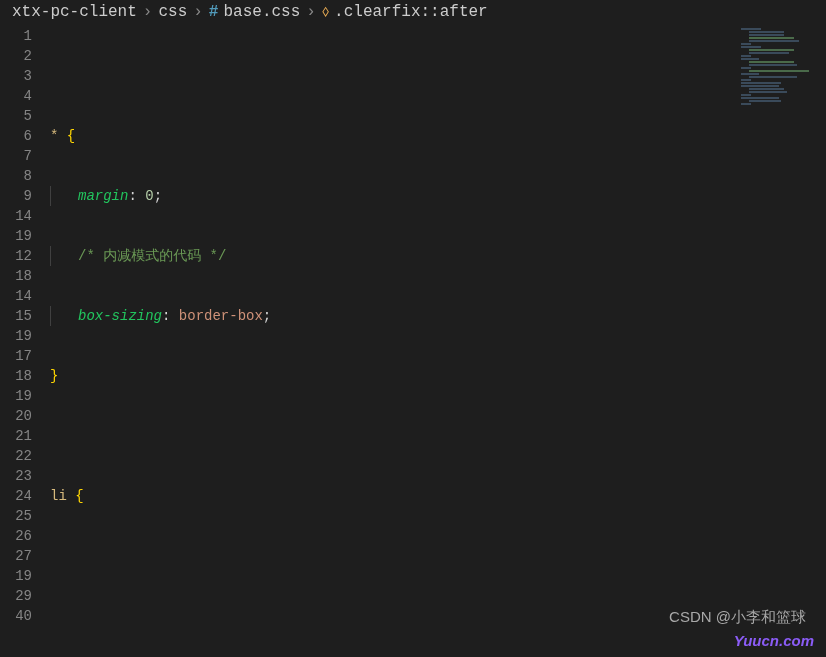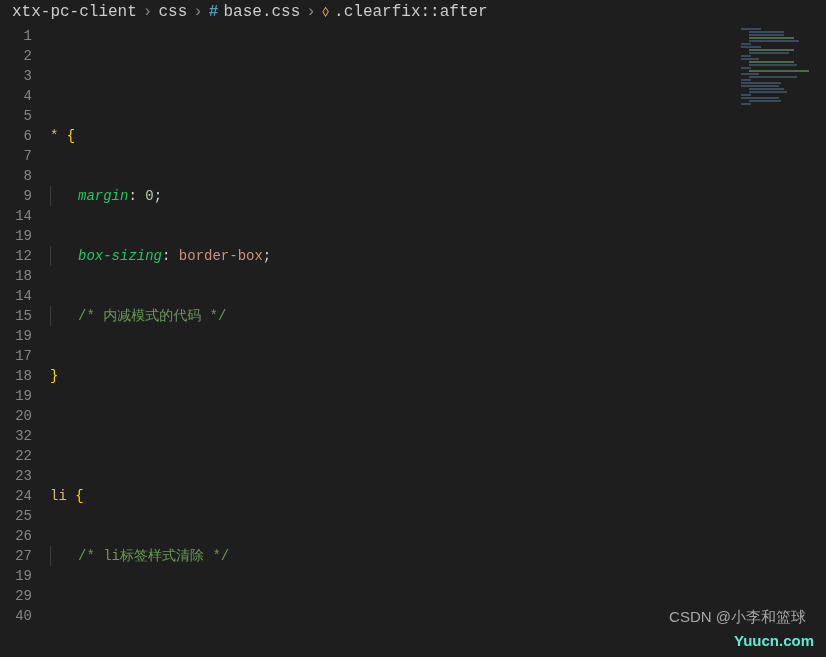--- a/index.html
+++ b/index.html
@@ -91,24 +91,25 @@
       bottom: 30px;
       right: 20px;
       color: #a8a8a8;
       font-family: Arial, sans-serif;
       font-size: 15px;
     }
     .watermark2 {
       position: absolute;
       bottom: 8px;
       right: 12px;
-      color: #5eead4;
+      color: #8b5cf6;
       font-family: Arial, sans-serif;
       font-size: 15px;
       font-weight: bold;
+      font-style: italic;
     }
   </style>
 </head>
 <body>
 
 <div class="breadcrumb">
   <span class="seg">
       <span>xtx-pc-client</span>
     </span>
   <span class="sep">›</span>
@@ -142,41 +143,40 @@
       <div class="ln">19</div>
       <div class="ln">12</div>
       <div class="ln">18</div>
       <div class="ln">14</div>
       <div class="ln">15</div>
       <div class="ln">19</div>
       <div class="ln">17</div>
       <div class="ln">18</div>
       <div class="ln">19</div>
       <div class="ln">20</div>
-      <div class="ln">32</div>
+      <div class="ln">21</div>
       <div class="ln">22</div>
       <div class="ln">23</div>
       <div class="ln">24</div>
       <div class="ln">25</div>
       <div class="ln">26</div>
       <div class="ln">27</div>
       <div class="ln">19</div>
       <div class="ln">29</div>
       <div class="ln">40</div>
     </div>
   <div class="code">
     <div class="row"></div>
     <div class="row"><span class="t-yellow">*</span> <span class="t-brace">{</span></div>
     <div class="row"><span class="indent-guide"></span><span class="t-prop">margin</span><span class="t-white">:</span> <span class="t-num">0</span><span class="t-white">;</span></div>
+    <div class="row"><span class="indent-guide"></span><span class="t-comment">/* 内减模式的代码 */</span></div>
     <div class="row"><span class="indent-guide"></span><span class="t-prop">box-sizing</span><span class="t-white">:</span> <span class="t-val">border-box</span><span class="t-white">;</span></div>
-    <div class="row"><span class="indent-guide"></span><span class="t-comment">/* 内减模式的代码 */</span></div>
     <div class="row"><span class="t-brace">}</span></div>
     <div class="row"></div>
     <div class="row"><span class="t-yellow">li</span> <span class="t-brace">{</span></div>
-    <div class="row"><span class="indent-guide"></span><span class="t-comment">/* li标签样式清除 */</span></div>
     
     
     
     
     
     
     
     
     
     

